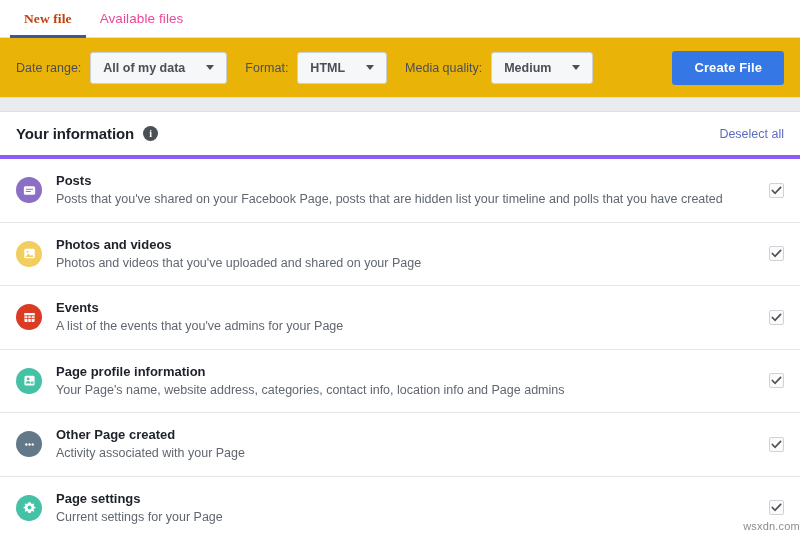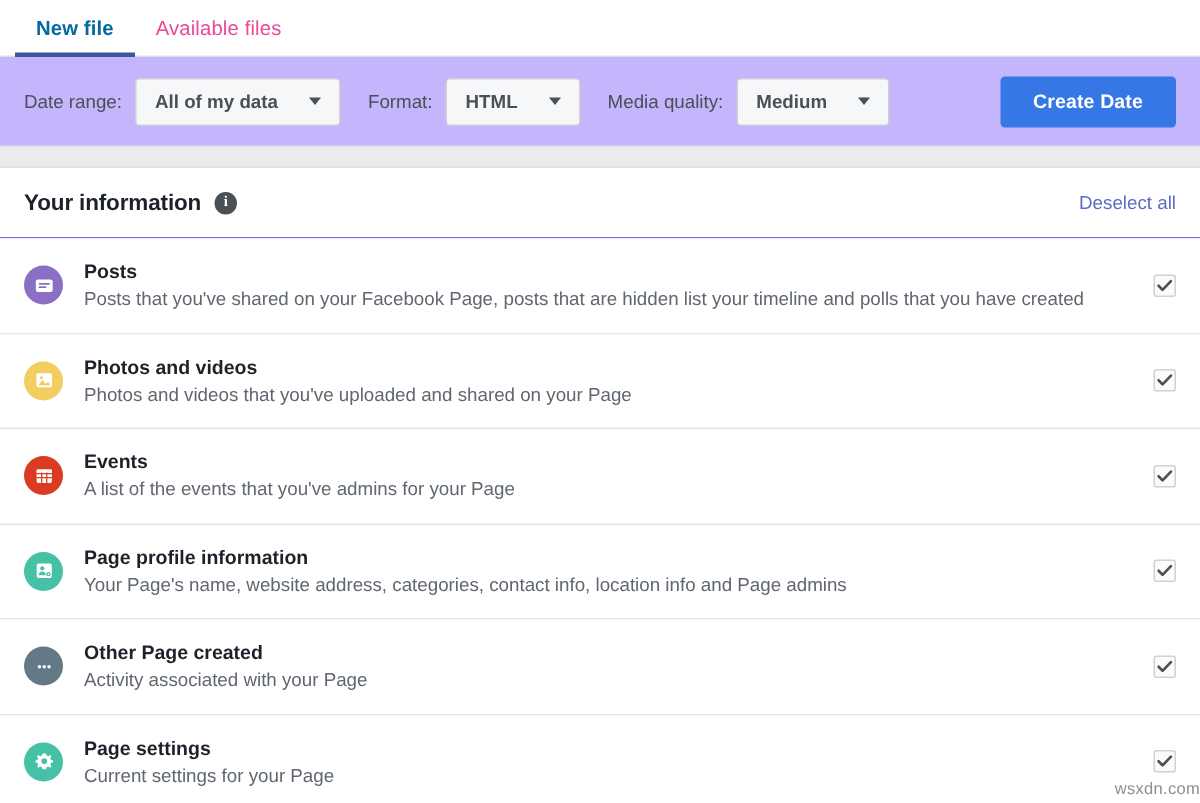--- a/index.html
+++ b/index.html
@@ -40,38 +40,39 @@
     align-items: center;
     padding: 0 14px;
     font-size: 13.5px;
     color: #ec4899;
     position: relative;
     cursor: pointer;
     letter-spacing: 0.1px;
   }
 
   .tab.active {
-    color: #0369a1;
-    font-weight: bold;
+    color: #c2410c;
+    font-weight: bold;
+    font-family: Liberation Serif, serif;
   }
 
   .tab.active::after {
     content: "";
     position: absolute;
     left: 0;
     right: 0;
     bottom: -1px;
     height: 3px;
     background: #3b5998;
   }
 
   
   .toolbar {
     height: 60px;
-    background: #c4b5fd;
+    background: #eab308;
     border-bottom: 1px solid #dddfe2;
     display: flex;
     align-items: center;
     padding: 0 16px;
     gap: 0px;
   }
 
   .tb-label {
     font-size: 12.5px;
     color: #4b4f56;
@@ -130,21 +131,21 @@
     border-bottom: 1px solid #dddfe2;
   }
 
   
   .section-head {
     height: 47px;
     background: #ffffff;
     display: flex;
     align-items: center;
     padding: 0 16px;
-    border-bottom: 1px solid #8b5cf6;
+    border-bottom: 4px solid #8b5cf6;
   }
 
   .section-title {
     font-size: 15px;
     font-weight: bold;
     color: #1d2129;
     letter-spacing: -0.1px;
   }
 
   .info-icon {
@@ -275,21 +276,21 @@
     </div>
 
     <span class="tb-label">Media quality:</span>
     <div class="dropdown">
       <span>Medium</span>
       <span class="caret"></span>
     </div>
 
     <div class="spacer"></div>
 
-    <button class="create-btn">Create Date</button>
+    <button class="create-btn">Create File</button>
   </div>
 
   <div class="band"></div>
 
   <div class="section-head">
     <span class="section-title">Your information</span>
     <span class="info-icon">i</span>
     <span class="deselect">Deselect all</span>
   </div>
 

